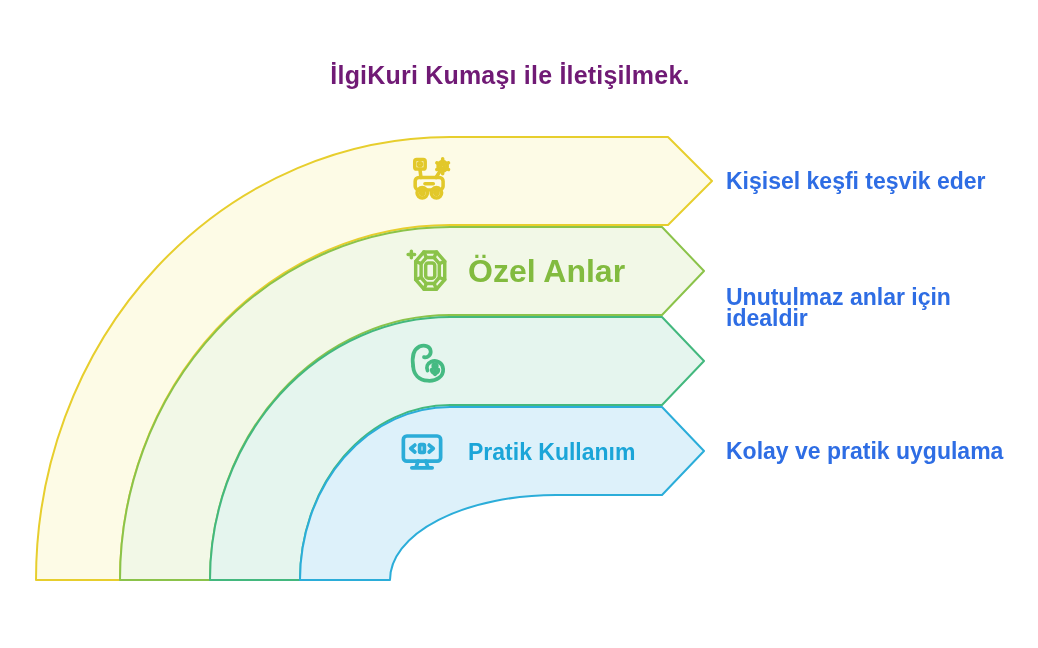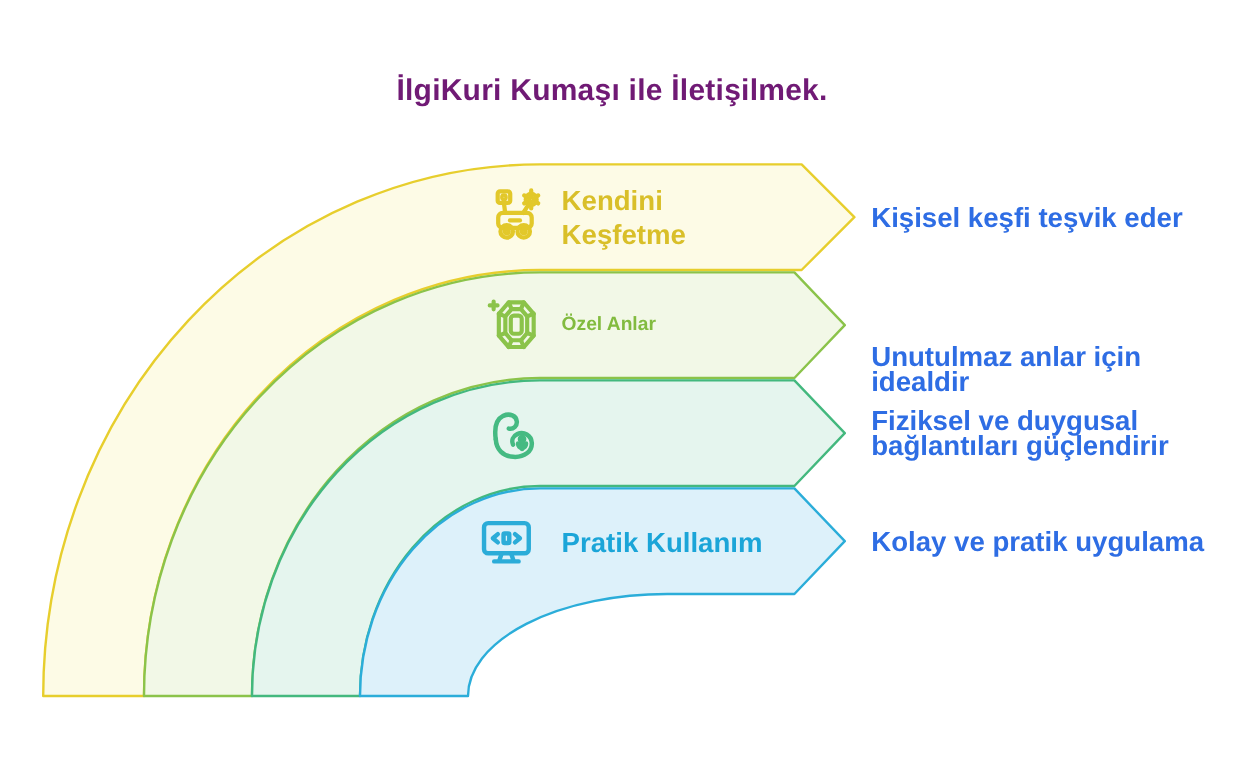--- a/index.html
+++ b/index.html
@@ -7,21 +7,21 @@
     position:relative;width:1038px;height:648px;background:#ffffff;overflow:hidden;
     font-family:"Liberation Sans", sans-serif;
   }
   .title{
     position:absolute;top:61px;left:0;width:1020px;text-align:center;
     font-size:25px;font-weight:bold;color:#701a75;letter-spacing:.2px;
   }
   .arc-svg{position:absolute;left:0;top:0;}
   .band-label{position:absolute;font-weight:bold;line-height:28px;}
   .band-label.l1{left:468px;top:153px;width:135px;font-size:23px;color:#d9bf29;}
-  .band-label.l2{left:468px;top:257px;font-size:16px;line-height:28px;color:#82bb3f;}
+  .band-label.l2{left:468px;top:257px;font-size:32px;line-height:28px;color:#82bb3f;}
   .band-label.l3{left:468px;top:333px;width:180px;font-size:23px;color:#3cae74;}
   .band-label.l4{left:468px;top:438px;font-size:23px;line-height:28px;color:#1ba5d8;}
   .desc{
     position:absolute;left:726px;font-weight:bold;font-size:23px;
     color:#2e6de4;line-height:21px;
   }
   .desc.d1{top:171px;}
   .desc.d2{top:260px;margin-top:27px;}
   .desc.d3{top:340px;width:290px;}
   .desc.d4{top:441px;}
@@ -53,41 +53,39 @@
     <circle cx="17" cy="19.6" r="2.5"></circle>
       <circle cx="17" cy="19.6" r="0.8"></circle>
     <path d="M9.6 12.2 L9.1 8.4"></path>
     <rect x="6.6" y="3.6" width="5" height="4.6" rx="0.9"></rect>
     <circle cx="9.1" cy="5.9" r="0.7"></circle>
     <path d="M16.8 12.2 L19 8.8"></path>
     <circle cx="20" cy="6.8" r="2.2"></circle>
       <circle cx="20" cy="6.8" r="0.75"></circle>
     <path d="M20 4.1 v-0.9 M22 5.7 l0.8,-0.5 M22 7.9 l0.8,0.5 M20 9.5 v0.9 M18 7.9 l-0.8,0.5 M18 5.7 l-0.8,-0.5"></path>
   </svg>
-  <div class="band-label l1">Kendini Keşfetme</div>
   <div class="desc d1">Kişisel keşfi teşvik eder</div>
 
   <svg class="icon i2" width="52" height="52" viewBox="0 0 24 24" fill="none" stroke="#8bc34a" stroke-width="1.6" stroke-linecap="round" stroke-linejoin="round">
     <polygon points="9.2,3.2 15,3.2 18.8,7.6 18.8,16 15,20.4 9.2,20.4 5.4,16 5.4,7.6"></polygon>
     <polygon points="10.3,5.8 13.9,5.8 16.3,8.6 16.3,15 13.9,17.8 10.3,17.8 7.9,15 7.9,8.6"></polygon>
     <path d="M9.2,3.2 L10.3,5.8 M15,3.2 L13.9,5.8 M18.8,7.6 L16.3,8.6 M18.8,16 L16.3,15 M15,20.4 L13.9,17.8 M9.2,20.4 L10.3,17.8 M5.4,16 L7.9,15 M5.4,7.6 L7.9,8.6"></path>
     <rect x="10" y="8.3" width="4.2" height="7" rx="1.2"></rect>
     <path d="M1.9,4.4 h3 M3.4,2.9 v3"></path>
   </svg>
   <div class="band-label l2">Özel Anlar</div>
   <div class="desc d2">Unutulmaz anlar için idealdir</div>
 
   <svg class="icon i3" width="50" height="50" viewBox="0 0 24 24" fill="none" stroke="#45ba82" stroke-width="1.8" stroke-linecap="round" stroke-linejoin="round">
     <path d="M6.8,13.5 C6.2,9.5 6.8,5.6 9.8,4.1 C12.4,2.9 15,4.1 15.2,6.3 C15.4,8.2 13.8,9.6 12,9.2"></path>
     <path d="M6.8,13.5 C7,17.5 9.6,20.2 13.8,20.5 C18.2,20.8 21.4,18.3 21.2,14.9 C21,11.9 18,10.2 15.4,11.4 C13.6,12.2 13,14 13.7,15.6"></path>
     <circle cx="17.3" cy="13.4" r="0.85"></circle>
     <path d="M17.3,14.3 v3.1"></path>
     <path d="M15.7,15.2 a1.6,1.8 0 0 0 3.2,0"></path>
   </svg>
-  <div class="desc d3">Fiziksel ve duygusal bağlantıları güçlendirir</div>
 
   <svg class="icon i4" width="52" height="52" viewBox="0 0 24 24" fill="none" stroke="#2bacd8" stroke-width="1.7" stroke-linecap="round" stroke-linejoin="round">
     <rect x="3.4" y="4.6" width="17.2" height="11.6" rx="1.6"></rect>
     <path d="M10.2,16.2 L9.2,19.2 M13.8,16.2 L14.8,19.2 M7.3,19.3 H16.7"></path>
     <path d="M8.7,8.8 L6.8,10.4 L8.7,12"></path>
     <path d="M15.3,8.8 L17.2,10.4 L15.3,12"></path>
     <rect x="10.9" y="8.6" width="2.2" height="3.6" rx="0.4"></rect>
   </svg>
   <div class="band-label l4">Pratik Kullanım</div>
   <div class="desc d4">Kolay ve pratik uygulama</div>

